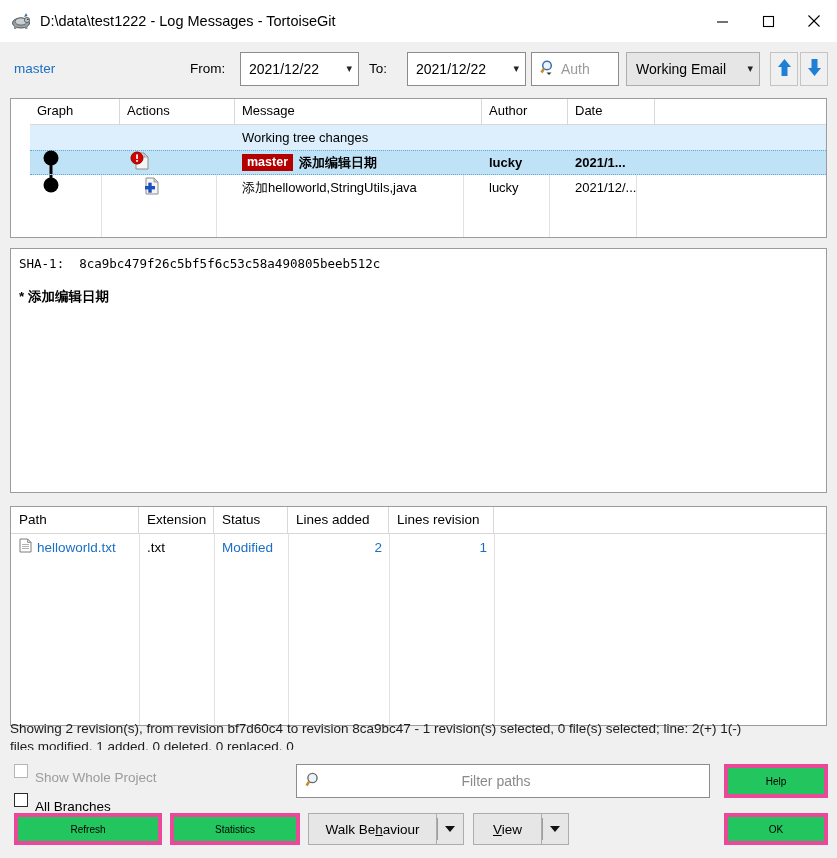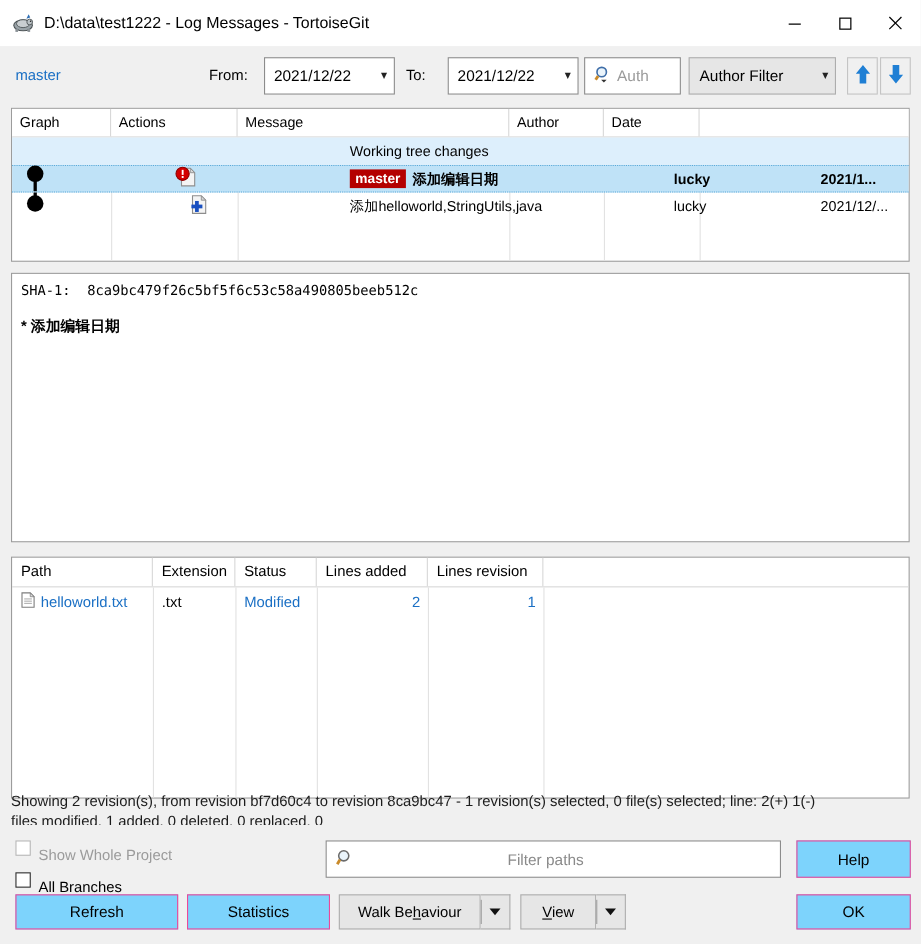--- a/index.html
+++ b/index.html
@@ -61,21 +61,21 @@
   .pane {
     position:absolute; background:#fff; border:1px solid #9c9c9c;
   }
 
   
   .lv-head { display:flex; height:26px; background:#fff; border-bottom:1px solid #d8d8d8; }
   .lv-head div {
     border-right:1px solid #d8d8d8; padding:4px 0 0 7px;
     font-size:13px; color:#000; overflow:hidden; white-space:nowrap;
   }
-  .lv-row { display:flex; height:25px; align-items:center; position:relative;justify-content:space-between; }
+  .lv-row { display:flex; height:25px; align-items:center; position:relative; }
   .lv-row > div { height:25px; overflow:hidden; white-space:nowrap; display:flex; align-items:center; }
   .c-graph { width:90px; }
   .c-act   { width:115px; }
   .c-msg   { width:247px; }
   .c-auth  { width:86px; }
   .c-date  { width:87px; }
   .row-wtc { background:#ddeffc; }
   .row-sel { background:#bfe2f7; font-weight:bold; border-top:1px dotted #5aa8d8; border-bottom:1px dotted #5aa8d8; }
   .msgtxt { padding-left:7px; }
   .reflabel {
@@ -119,23 +119,23 @@
 
   
   .filterbox {
     position:absolute; left:296px; top:764px; width:414px; height:34px;
     border:1px solid #8c8c8c; background:#fff; display:flex; align-items:center;
   }
   .filterbox .ph { flex:1; text-align:center; color:#8a8a8a; font-size:14px; padding-right:40px; }
 
   
   .btn {
-    position:absolute; border:1px solid #ec4899; background:#7dd3fc;
+    position:absolute; border:4px solid #ec4899; background:#22c55e;
     display:flex; align-items:center; justify-content:center;
-    font-size:14px; color:#000;
+    font-size:10px; color:#000;
   }
   .split { display:flex; position:absolute; }
   .split .main {
     border:1px solid #adadad; background:#e6e6e6; display:flex;
     align-items:center; justify-content:center; font-size:13.5px;
   }
   .split .drop {
     border:1px solid #adadad; border-left:none; background:#e6e6e6;
     display:flex; align-items:center; justify-content:center; width:27px;
     position:relative;
@@ -202,41 +202,41 @@
       <svg width="17" height="17" viewBox="0 0 17 17">
         <circle cx="7" cy="6.5" r="4.3" fill="#eaf4fb" stroke="#3f6ea8" stroke-width="1.5"></circle>
         <line x1="3.7" y1="10" x2="1.5" y2="13.5" stroke="#c98a2a" stroke-width="2.6"></line>
         <path d="M6.5 13.5 L11.5 13.5 L9 16 Z" fill="#333"></path>
       </svg>
     </span>
     <span class="ph">Auth</span>
   </div>
 
   <div class="combo" style="position:absolute;left:626px;width:134px;">
-    <span>Author Filter</span>
+    <span>Working Email</span>
     <span class="chev">▾</span>
   </div>
 
   <div class="arrbtn" style="position:absolute;left:770px;">
     <span>
       <svg width="17" height="19" viewBox="0 0 17 19">
           <path d="M8.5 1 L15 9 L11.5 9 L11.5 18 L5.5 18 L5.5 9 L2 9 Z" fill="#1f7fd4"></path>
         </svg>
     </span>
   </div>
   <div class="arrbtn" style="position:absolute;left:800px;">
     <span>
       <svg width="17" height="19" viewBox="0 0 17 19">
           <path d="M8.5 18 L15 10 L11.5 10 L11.5 1 L5.5 1 L5.5 10 L2 10 Z" fill="#1f7fd4"></path>
         </svg>
     </span>
   </div>
 </div>
 
-<div class="pane" style="left:10px; top:98px; width:817px; height:140px;">
+<div class="pane" style="left:10px; top:98px; width:817px; height:140px;padding-left:19px;">
   <div class="lv-head">
     <div class="c-graph">Graph</div>
     <div class="c-act">Actions</div>
     <div class="c-msg">Message</div>
     <div class="c-auth">Author</div>
     <div class="c-date">Date</div>
   </div>
 
   <div class="colsep" style="left:90px;"></div>
   <div class="colsep" style="left:205px;"></div>

